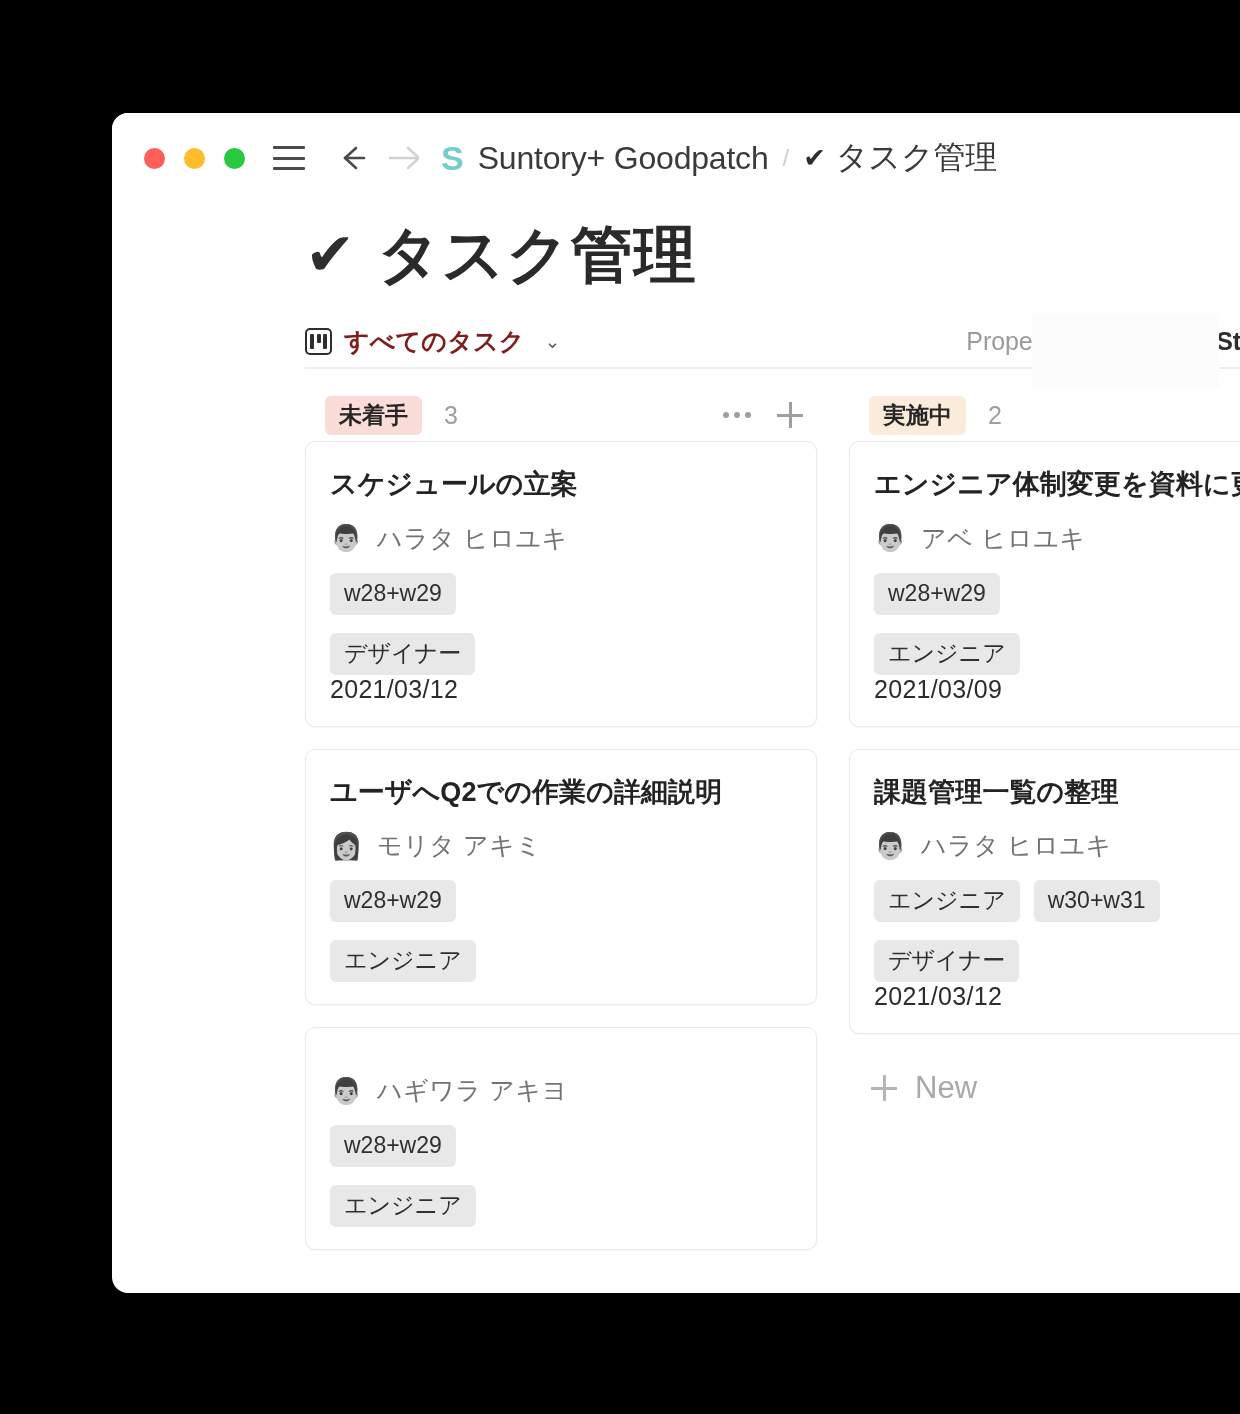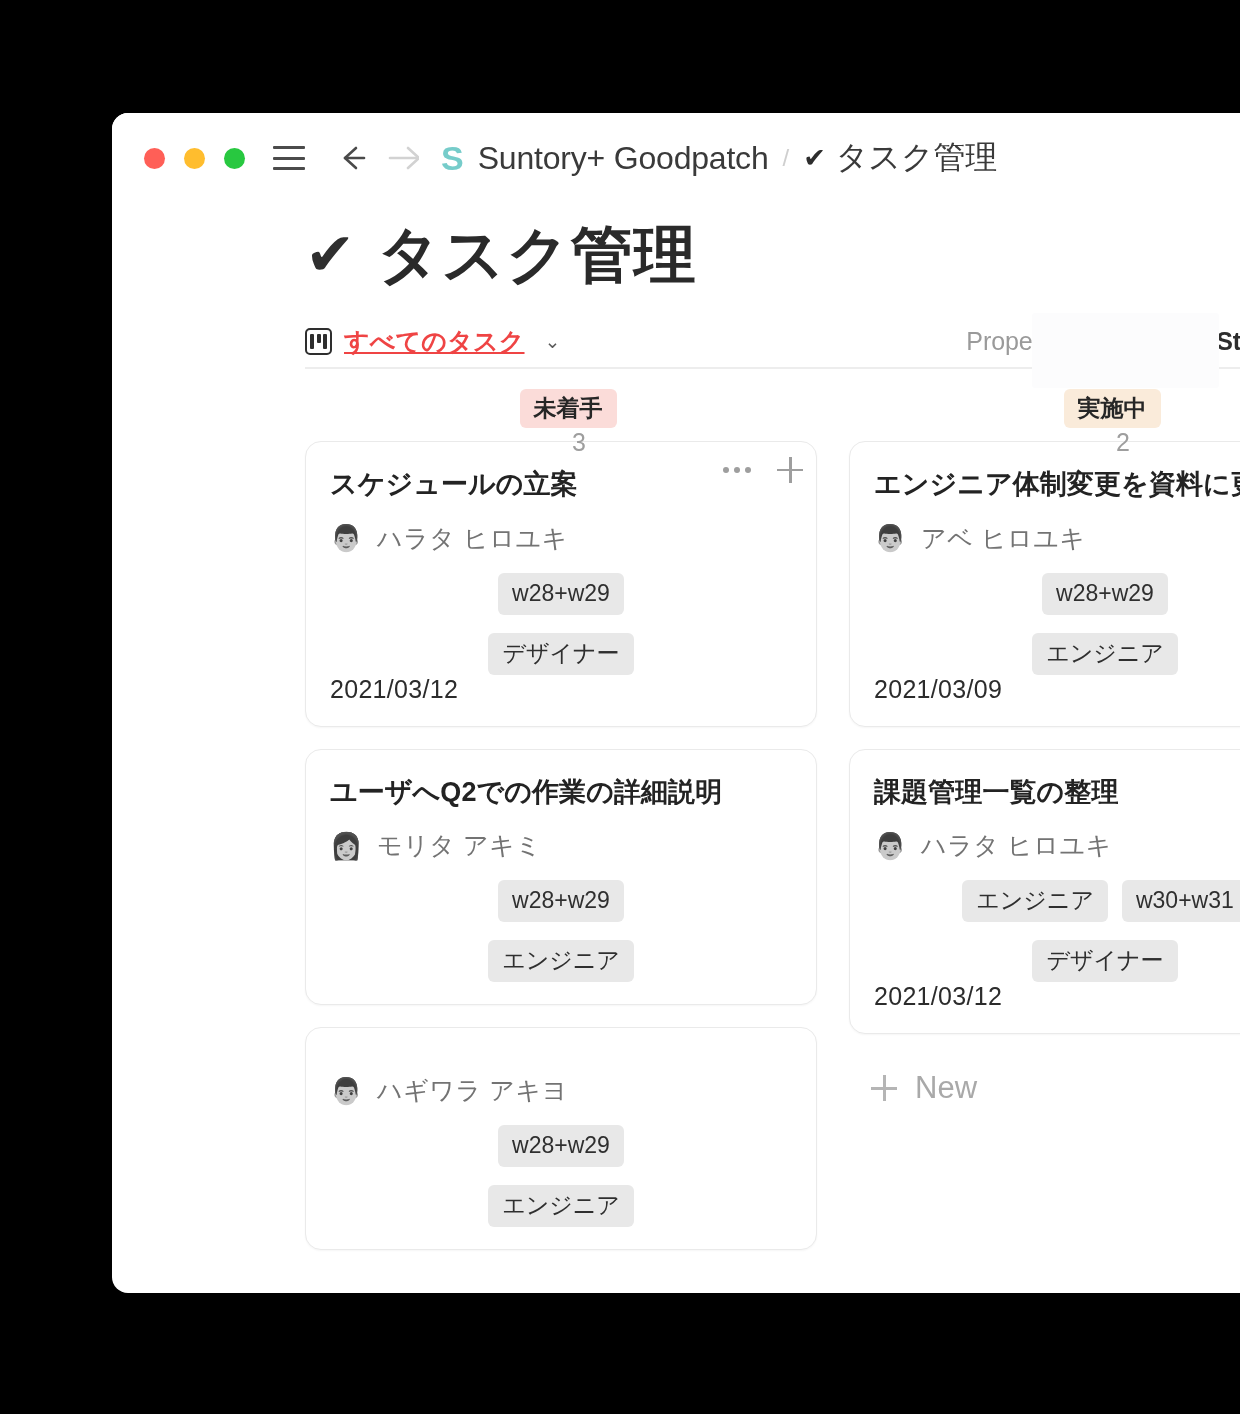--- a/index.html
+++ b/index.html
@@ -137,21 +137,21 @@
     border-radius: 5px;
     display: flex; align-items: center; justify-content: center;
     gap: 2.5px;
     padding: 4px 3px;
   }
   .board-icon i { display:block; width: 4px; background: #2e2e2e; border-radius: 1px; }
   .board-icon i:nth-child(1){ height: 100%; }
   .board-icon i:nth-child(2){ height: 60%; align-self:flex-start; }
   .board-icon i:nth-child(3){ height: 100%; }
 
-  .view-name { font-size: 25px; font-weight: 700; color: #ef4444; letter-spacing: .2px; text-decoration: underline; }
+  .view-name { font-size: 25px; font-weight: 700; color: #7f1d1d; letter-spacing: .2px; }
   .chev { font-size: 19px; color: #5a5a5a; margin-left: 8px; }
 
   .toolbar-right {
     margin-left: auto;
     display: flex;
     align-items: center;
     gap: 28px;
     padding-right: 0;
     white-space: nowrap;
   }
@@ -173,21 +173,20 @@
     gap: 32px;
     align-items: flex-start;
   }
   .column { width: 512px; flex: 0 0 512px; }
 
   .col-head {
     display: flex;
     align-items: center;
     height: 52px;
     padding: 0 6px 0 20px;
-    flex-direction: column;
   }
   .status-badge {
     font-size: 23px;
     font-weight: 700;
     color: #262626;
     padding: 5px 14px;
     border-radius: 6px;
     line-height: 1.25;
   }
   .col-count { font-size: 25px; color: #9e9e9e; margin-left: 22px; }
@@ -198,21 +197,21 @@
   .plus-icon::before, .plus-icon::after {
     content:''; position:absolute; background:#9e9e9e;
   }
   .plus-icon::before { left: 0; top: 12px; width: 26px; height: 2.5px; }
   .plus-icon::after  { top: 0; left: 12px; height: 26px; width: 2.5px; }
 
   
   .card {
     background: #ffffff;
     border: 1.5px solid #eaeaea;
-    border-radius: 16px;
+    border-radius: 10px;
     box-shadow: 0 1px 2px rgba(0,0,0,0.04);
     padding: 26px 24px 22px 24px;
     margin-bottom: 22px;
   }
   .card-title {
     font-size: 27px;
     font-weight: 700;
     color: #232323;
     letter-spacing: .1px;
     white-space: nowrap;
@@ -228,21 +227,21 @@
     width: 32px; height: 32px;
     border-radius: 50%;
     font-size: 26px;
     line-height: 32px;
     text-align: center;
     filter: grayscale(100%);
     flex: 0 0 32px;
   }
   .assignee-name { font-size: 25px; color: #737373; letter-spacing: .6px; }
 
-  .tag-row { display: flex; flex-wrap: wrap; gap: 14px; margin-top: 18px; justify-content: center; }
+  .tag-row { display: flex; flex-wrap: wrap; gap: 14px; margin-top: 18px; }
   .tag {
     background: #e8e8e8;
     color: #2f2f2f;
     font-size: 23px;
     padding: 6px 14px;
     border-radius: 6px;
     line-height: 1.3;
     white-space: nowrap;
   }
   .card-date { font-size: 25px; color: #2c2c2c; letter-spacing: .3px; }

